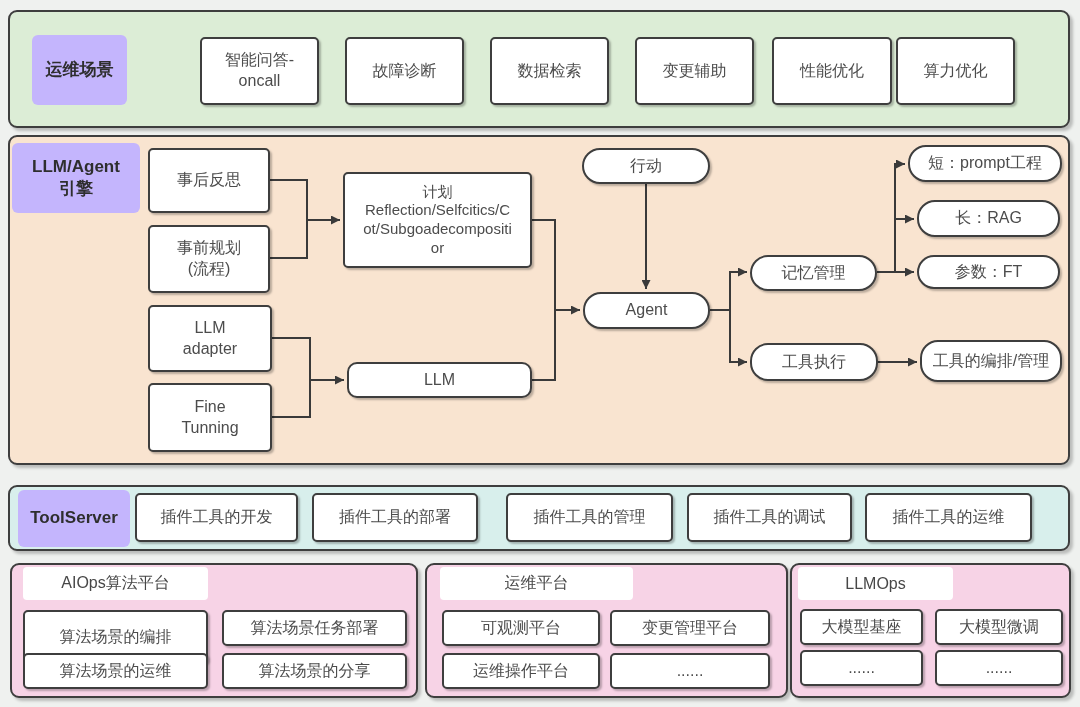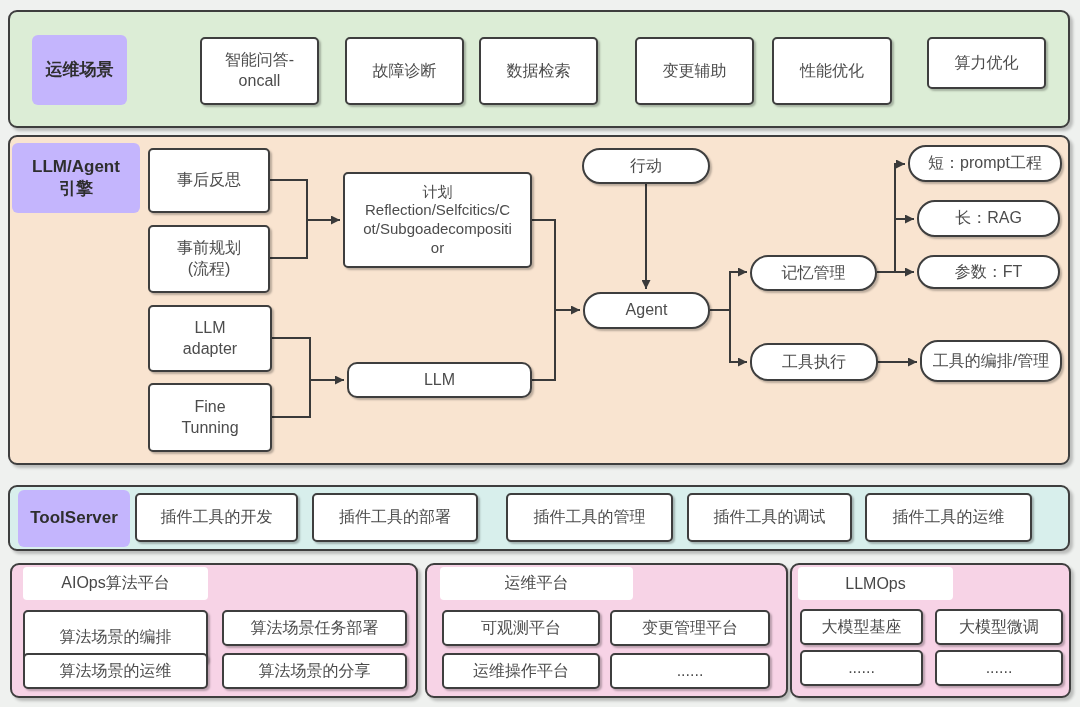--- a/index.html
+++ b/index.html
@@ -30,24 +30,24 @@
 </style>
 </head>
 <body>
 
 <div class="canvas">
 
   <section class="panel green" style="left:8px;top:10px;width:1062px;height:118px;"></section>
   <div class="side-label" style="left:32px;top:35px;width:95px;height:70px;">运维场景</div>
   <div class="box" style="left:200px;top:37px;width:119px;height:68px;">智能问答-oncall</div>
   <div class="box" style="left:345px;top:37px;width:119px;height:68px;">故障诊断</div>
-  <div class="box" style="left:479px;top:37px;width:119px;height:68px;">数据检索</div>
+  <div class="box" style="left:490px;top:37px;width:119px;height:68px;">数据检索</div>
   <div class="box" style="left:635px;top:37px;width:119px;height:68px;">变更辅助</div>
   <div class="box" style="left:772px;top:37px;width:120px;height:68px;">性能优化</div>
-  <div class="box" style="left:927px;top:37px;width:119px;height:52px;">算力优化</div>
+  <div class="box" style="left:896px;top:37px;width:119px;height:68px;">算力优化</div>
 
   <section class="panel orange" style="left:8px;top:135px;width:1062px;height:330px;"></section>
   <div class="side-label" style="left:12px;top:143px;width:128px;height:70px;">LLM/Agent
 引擎</div>
 
   <div class="box" style="left:148px;top:148px;width:122px;height:65px;">事后反思</div>
   <div class="box" style="left:148px;top:225px;width:122px;height:68px;">事前规划
 (流程)</div>
   <div class="box" style="left:148px;top:305px;width:124px;height:67px;">LLM
 adapter</div>

